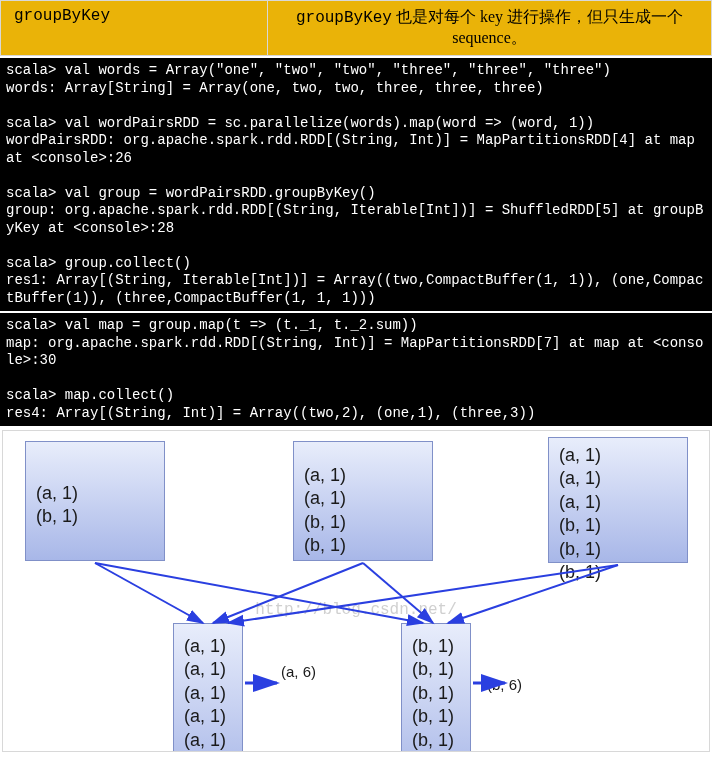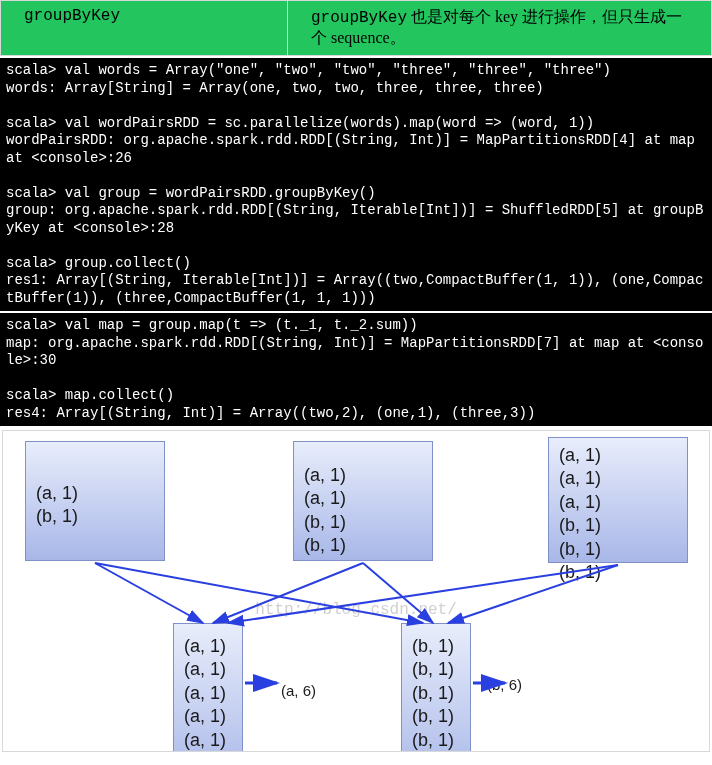--- a/index.html
+++ b/index.html
@@ -7,25 +7,25 @@
     font-family: "Times New Roman", serif;
     font-size: 16px;
     width: 712px;
     background: #fff;
   }
   .header-row {
     display: flex;
     border: 1px solid #d8d8d8;
   }
   .header-cell {
-    padding: 6px 23px;
-    background: #22c55e;
+    padding: 6px 13px;
+    background: #eab308;
     border-right: 1px solid #d8d8d8;
   }
-  .header-cell:last-child { border-right: none; }
+  .header-cell:last-child { border-right: none; text-align: center; }
   .hc1 { width: 240px; font-family: "Courier New", monospace; }
   .hc2 { flex: 1; font-family: "SimSun","Songti SC",serif; }
   .hc2 .mono { font-family: "Courier New", monospace; }
 
   .term {
     background: #000;
     color: #fff;
     font-family: Consolas, "Courier New", monospace;
     font-size: 14px;
     padding: 4px 6px;
@@ -137,21 +137,21 @@
   </div>
   <div class="pbox" style="left:398px; top:192px; width:70px;">
     <div>(b, 1)</div>
     <div>(b, 1)</div>
     <div>(b, 1)</div>
     <div>(b, 1)</div>
     <div>(b, 1)</div>
     <div>(b, 1)</div>
   </div>
 
-  <div class="result-label" style="left:278px; top:251px;">(a, 6)</div>
+  <div class="result-label" style="left:278px; top:232px;">(a, 6)</div>
   <div class="result-label" style="left:484px; top:245px;">(b, 6)</div>
 
   <svg class="arrows">
     <defs>
       <marker id="ah" markerWidth="10" markerHeight="10" refX="8" refY="3" orient="auto">
         <path d="M0,0 L9,3 L0,6 Z" fill="#2a3fe0"></path>
       </marker>
     </defs>
 
     <line x1="92" y1="132" x2="200" y2="192" stroke="#2a3fe0" stroke-width="2" marker-end="url(#ah)"></line>

